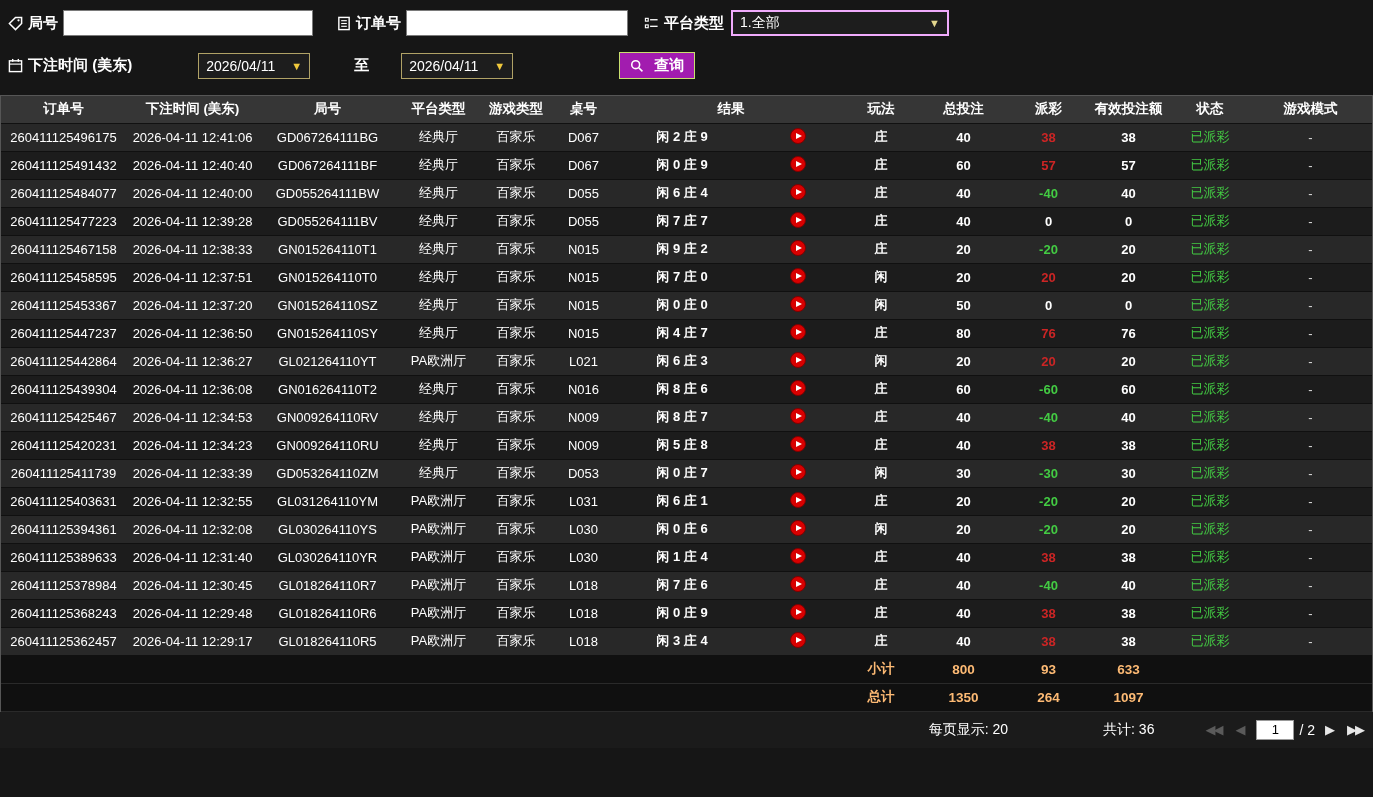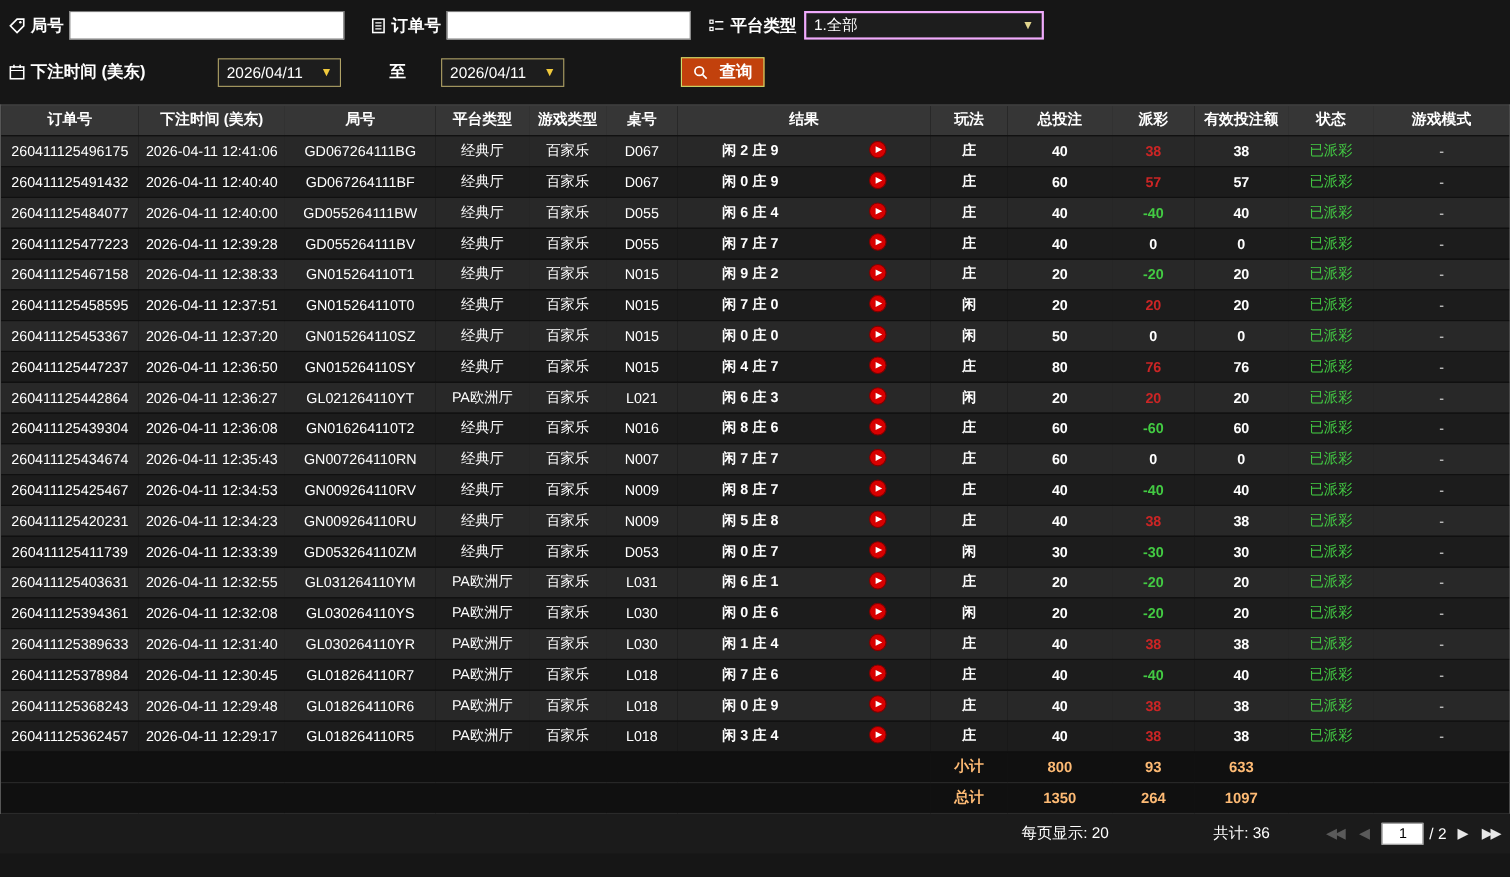--- a/index.html
+++ b/index.html
@@ -17,21 +17,21 @@
   .order-input{width:222px}
   .g-order{margin-left:24px}
   .g-platform{margin-left:16px}
   .select{width:218px;height:26px;margin-left:7px;border:2px solid #f0abfc;background:#1d1d1d;display:flex;align-items:center;justify-content:space-between;padding:0 7px;font-size:14px;cursor:pointer}
   .sel-arrow{color:#e2d58d;font-size:11px}
   .date-select{width:112px;height:26px;border:1px solid #b0a266;background:#1d1d1d;display:flex;align-items:center;justify-content:space-between;padding:0 7px;font-size:14px;cursor:pointer}
   .date-arrow{color:#f0c93c;font-size:11px}
   .date-from{margin-left:66px}
   .to-label{font-size:15px;font-weight:bold;margin-left:44px}
   .date-to{margin-left:32px}
-  .query-btn{display:flex;align-items:center;gap:5px;height:27px;padding:0 10px;margin-left:106px;background:#c2410c;border:1px solid #c9e06e;color:#fff;font-size:15px;font-weight:bold;cursor:pointer;font-family:inherit}
+  .query-btn{display:flex;align-items:center;gap:5px;height:27px;padding:0 10px;margin-left:106px;background:#a21caf;border:1px solid #c9e06e;color:#fff;font-size:15px;font-weight:bold;cursor:pointer;font-family:inherit}
 
   
   .table-wrap{border:1px solid #565656;border-bottom:none}
   table{width:1371px;border-collapse:collapse;table-layout:fixed;font-size:13px}
   thead th{height:27px;background:#363636;font-size:13.5px;font-weight:bold;border-bottom:1px solid #111;overflow:hidden;white-space:nowrap}
   tbody td{height:28px;text-align:center;border-bottom:1px solid #101010;overflow:hidden;white-space:nowrap}
   tbody.data tr:nth-child(odd){background:#282828}
   tbody.data tr:nth-child(even){background:#1c1c1c}
   td.amount{font-weight:bold}
   td.playmethod{font-weight:bold}
@@ -365,40 +365,20 @@
               </div>
             </td>
             <td class="playmethod">庄</td>
             <td class="amount">60</td>
             <td class="pay neg">-60</td>
             <td class="amount">60</td>
             <td class="status">已派彩</td>
             <td class="mode">-</td>
           </tr>
           <tr>
-            <td>260411125434674</td>
-            <td>2026-04-11 12:35:43</td>
-            <td>GN007264110RN</td>
-            <td>经典厅</td>
-            <td>百家乐</td>
-            <td>N007</td>
-            <td>
-              <div class="result-wrap">
-                <span class="result-text">闲 7 庄 7</span>
-                <span class="play-btn"></span>
-              </div>
-            </td>
-            <td class="playmethod">庄</td>
-            <td class="amount">60</td>
-            <td class="pay zero">0</td>
-            <td class="amount">0</td>
-            <td class="status">已派彩</td>
-            <td class="mode">-</td>
-          </tr>
-          <tr>
             <td>260411125425467</td>
             <td>2026-04-11 12:34:53</td>
             <td>GN009264110RV</td>
             <td>经典厅</td>
             <td>百家乐</td>
             <td>N009</td>
             <td>
               <div class="result-wrap">
                 <span class="result-text">闲 8 庄 7</span>
                 <span class="play-btn"></span>

